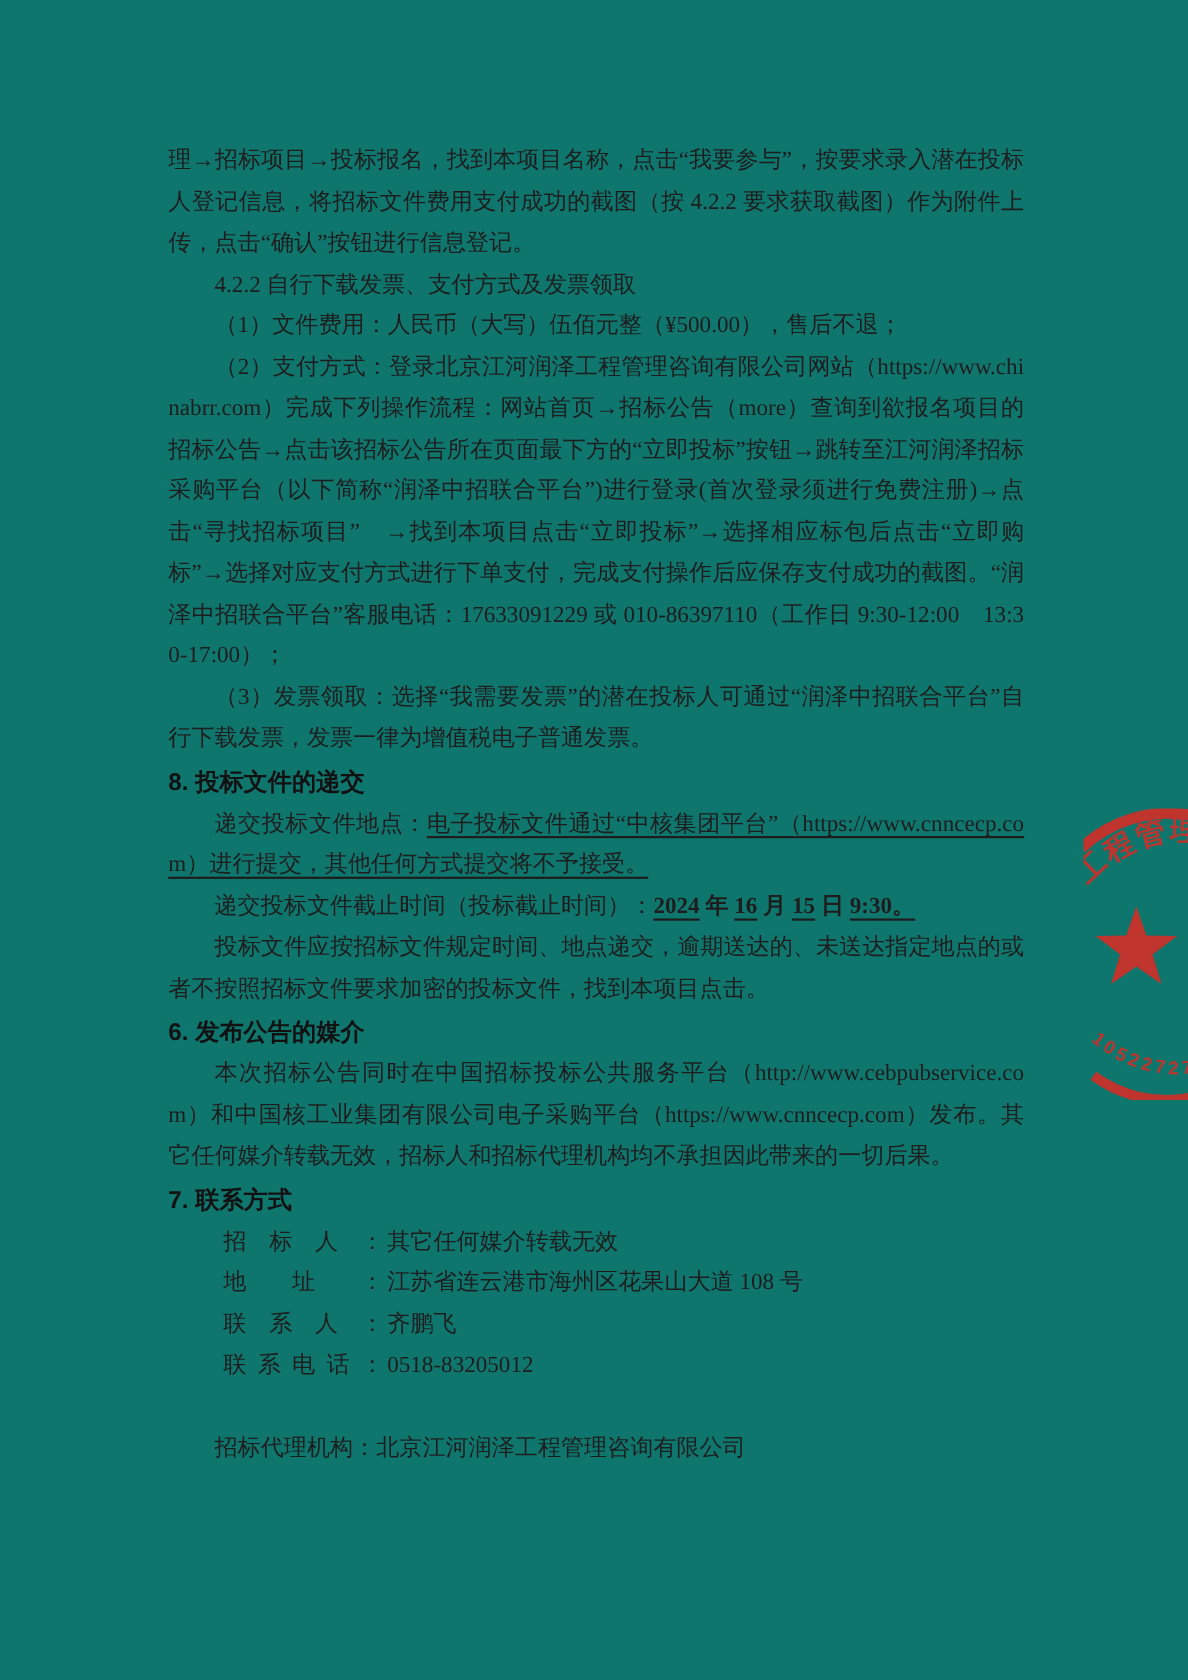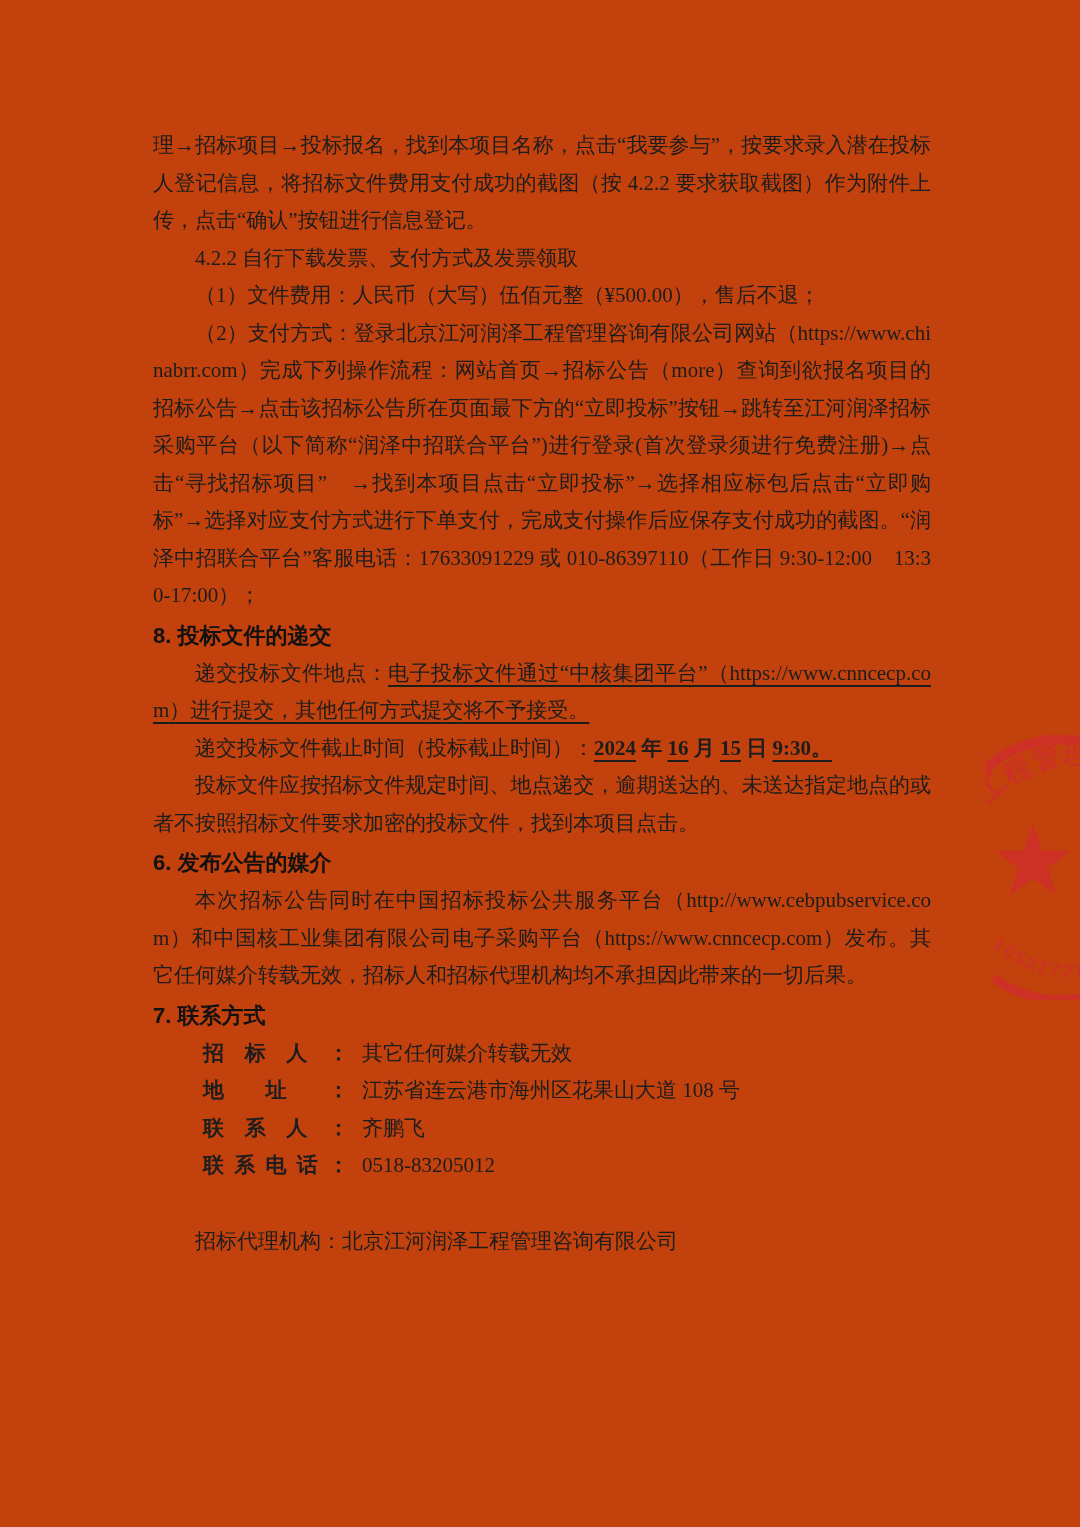--- a/index.html
+++ b/index.html
@@ -1,20 +1,20 @@
 <!DOCTYPE html>
 <html><head>
 <meta charset="utf-8">
 <style>
   html, body { margin: 0; padding: 0; background: #ffffff; }
   .page {
     position: relative;
     width: 1080px;
     height: 1527px;
-    background: #c2410c;
+    background: #0f766e;
     overflow: hidden;
     font-family: "Liberation Serif", serif;
   }
   .doc {
     position: absolute;
     left: 153px;
     top: 127px;
     width: 778px;
   }
   .para {
@@ -39,23 +39,22 @@
   .para.contact {
     text-align: left;
     padding-left: 50px;
     word-break: keep-all;
   }
   .clabel {
     display: inline-block;
     width: 146px;
     text-align: justify;
     text-align-last: justify;
-    margin-right: 13px;
+    margin-right: 3px;
     vertical-align: baseline;
-    font-weight: bold;
   }
   .spacer { height: 38px; }
   .b { font-weight: bold; margin-top: 24px; }
   .u {
     text-decoration: underline;
     text-underline-offset: 5px;
     text-decoration-thickness: 1.6px;
   }
   .stamp {
     position: absolute;
@@ -67,20 +66,21 @@
 </head>
 <body>
 
 <div class="page">
 
   <div class="doc" id="doc-body">
       <div class="para body"><span class="">理→招标项目→投标报名，找到本项目名称，点击“我要参与”，按要求录入潜在投标人登记信息，将招标文件费用支付成功的截图（按 4.2.2 要求获取截图）作为附件上传，点击“确认”按钮进行信息登记。</span></div>
       <div class="para body indent"><span class="">4.2.2 自行下载发票、支付方式及发票领取</span></div>
       <div class="para body indent"><span class="">（1）文件费用：人民币（大写）伍佰元整（¥500.00），售后不退；</span></div>
       <div class="para body indent"><span class="">（2）支付方式：登录北京江河润泽工程管理咨询有限公司网站（https://www.chinabrr.com）完成下列操作流程：网站首页→招标公告（more）查询到欲报名项目的招标公告→点击该招标公告所在页面最下方的“立即投标”按钮→跳转至江河润泽招标采购平台（以下简称“润泽中招联合平台”)进行登录(首次登录须进行免费注册)→点击“寻找招标项目”　→找到本项目点击“立即投标”→选择相应标包后点击“立即购标”→选择对应支付方式进行下单支付，完成支付操作后应保存支付成功的截图。“润泽中招联合平台”客服电话：17633091229 或 010-86397110（工作日 9:30-12:00　13:30-17:00）；</span></div>
+      <div class="para body indent"><span class="">（3）发票领取：选择“我需要发票”的潜在投标人可通过“润泽中招联合平台”自行下载发票，发票一律为增值税电子普通发票。</span></div>
       <div class="para heading"><span class="">8. 投标文件的递交</span></div>
       <div class="para body indent"><span class="">递交投标文件地点：</span><span class="u">电子投标文件通过“中核集团平台”（https://www.cnncecp.com）进行提交，其他任何方式提交将不予接受。</span></div>
       <div class="para body indent"><span class="">递交投标文件截止时间（投标截止时间）：</span><span class="b u">2024</span><span class="b "> 年 </span><span class="b u">16</span><span class="b "> 月 </span><span class="b u">15</span><span class="b "> 日 </span><span class="b u">9:30。</span></div>
       <div class="para body indent"><span class="">投标文件应按招标文件规定时间、地点递交，逾期送达的、未送达指定地点的或者不按照招标文件要求加密的投标文件，找到本项目点击。</span></div>
       <div class="para heading"><span class="">6. 发布公告的媒介</span></div>
       <div class="para body indent"><span class="">本次招标公告同时在中国招标投标公共服务平台（http://www.cebpubservice.com）和中国核工业集团有限公司电子采购平台（https://www.cnncecp.com）发布。其它任何媒介转载无效，招标人和招标代理机构均不承担因此带来的一切后果。</span></div>
       <div class="para heading"><span class="">7. 联系方式</span></div>
       <div class="para contact"><span class="clabel">招标人：</span><span class="cvalue">其它任何媒介转载无效</span></div>
       <div class="para contact"><span class="clabel">地址：</span><span class="cvalue">江苏省连云港市海州区花果山大道 108 号</span></div>
       <div class="para contact"><span class="clabel">联系人：</span><span class="cvalue">齐鹏飞</span></div>

